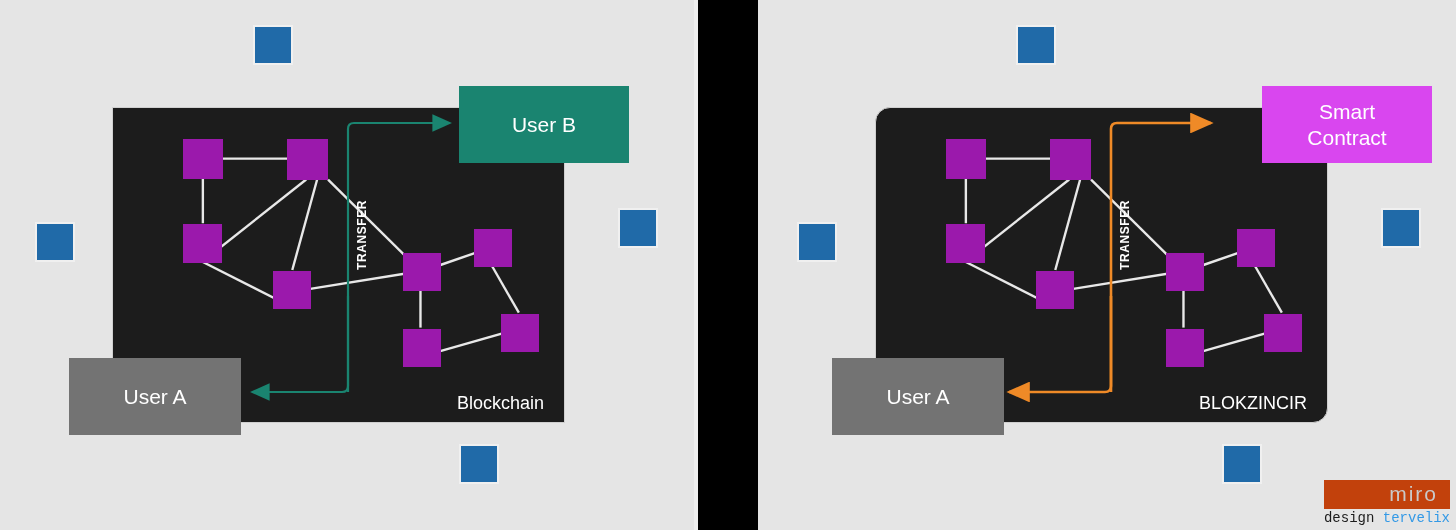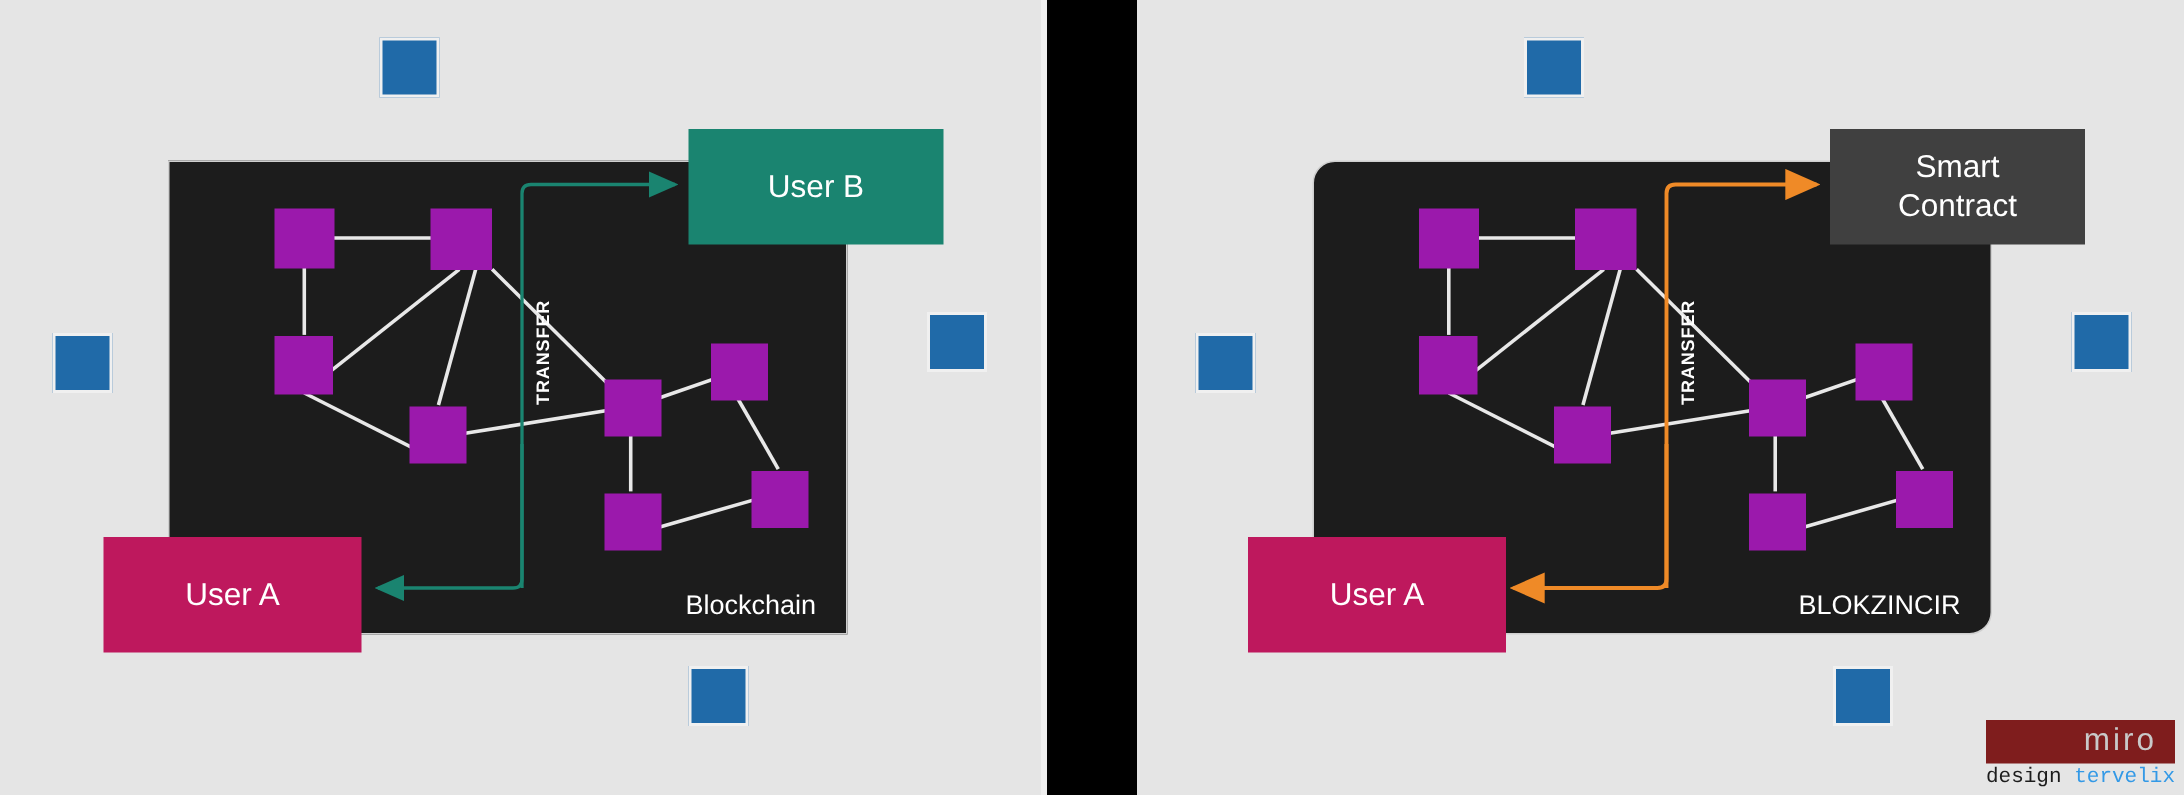--- a/index.html
+++ b/index.html
@@ -90,23 +90,23 @@
     display: flex;
     align-items: center;
     justify-content: center;
     text-align: center;
     color: #ffffff;
     font-size: 21px;
     line-height: 1.22;
     font-family: "Liberation Sans", sans-serif;
     box-sizing: border-box;
   }
-  .actor.user-a  { background: #be185d; }
+  .actor.user-a  { background: #737373; }
   .actor.user-b  { background: #1a8470; }
-  .actor.smartc  { background: #404040; }
+  .actor.smartc  { background: #d946ef; margin-left: 42px; }
 
   
   .transfer-label {
     position: absolute;
     color: #ffffff;
     font-size: 12px;
     font-weight: bold;
     letter-spacing: 0.6px;
     white-space: nowrap;
     transform: rotate(-90deg);
@@ -117,21 +117,21 @@
   
   #watermark {
     position: absolute;
     right: 6px;
     bottom: 4px;
     text-align: right;
     font-family: "Liberation Serif", serif;
   }
   #wm-miro {
     display: block;
-    background: #7f1d1d;
+    background: #c2410c;
     color: #c9c9c9;
     font-size: 21px;
     letter-spacing: 2px;
     padding: 2px 12px 3px 12px;
     font-family: "Liberation Sans", sans-serif;
   }
   #wm-credit {
     display: block;
     font-size: 14px;
     color: #1c1c1c;

